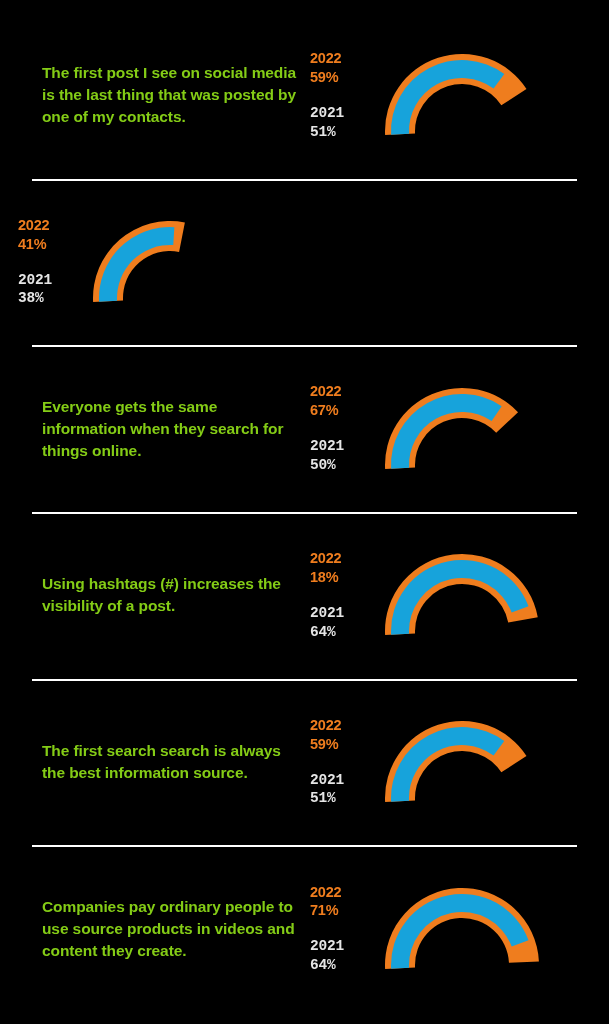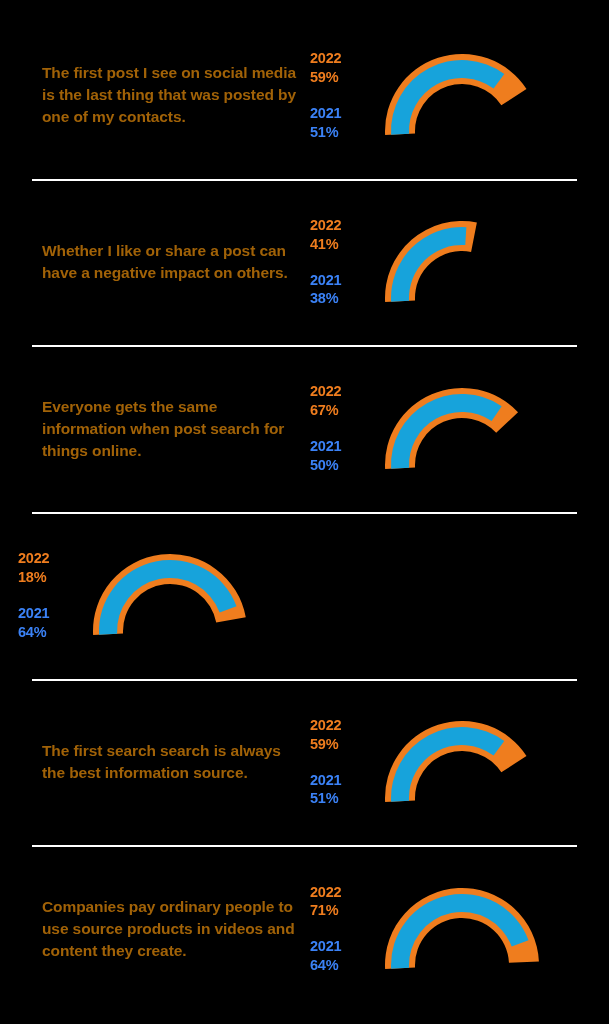--- a/index.html
+++ b/index.html
@@ -41,41 +41,41 @@
     height: 2px;
     background: #ffffff;
   }
 
   .statement {
     width: 292px;
     flex: 0 0 292px;
     box-sizing: border-box;
     padding-left: 24px;
     padding-right: 8px;
-    color: #a16207;
+    color: #84cc16;
     font-size: 15.5px;
     font-weight: bold;
     line-height: 1.42;
     letter-spacing: -0.1px;
   }
 
   .values {
     flex: 0 0 70px;
     width: 70px;
     box-sizing: border-box;
     display: flex;
     flex-direction: column;
     justify-content: space-between;
     font-weight: bold;
     font-size: 14.5px;
     line-height: 1.30;
     letter-spacing: -0.2px;
   }
   .value-block-2022 { color: #ef7d1e; }
-  .value-block-2021 { color: #3b82f6; margin-top: 17px; }
+  .value-block-2021 { color: #e5e5e5; margin-top: 17px; font-family: Liberation Mono, monospace; }
 
   .gauge-wrap {
     flex: 1 1 auto;
     display: flex;
     align-items: center;
     justify-content: flex-start;
     padding-left: 2px;
   }
   .gauge {
     display: block;
@@ -100,60 +100,60 @@
     </div>
     <div class="gauge-wrap">
       <svg class="gauge" width="160" height="118" viewBox="0 0 160 118">
           <path d="M 3.105525823897821 99.02986863070666 A 77 77 0 0 1 144.47496912884668 52.90512672742361 L 119.35485128643889 69.30572670375207 A 47 47 0 0 0 33.06441186653503 97.45978994341834 Z" fill="#ef7d1e"></path>
           <path d="M 9.097303032425259 98.715852893249 A 71 71 0 0 1 122.2722526192932 37.95566059203893 L 111.5553435045428 52.41760579405723 A 53 53 0 0 0 27.072634658007587 97.77380568087601 Z" fill="#17a3db"></path>
         </svg>
     </div>
   </div>
 
   <div class="row">
-    <div class="statement">Whether I like or share a post can have a negative impact on others.</div>
     <div class="values">
       <div class="value-block-2022">
         <div>2022</div>
         <div>41%</div>
       </div>
       <div class="value-block-2021">
         <div>2021</div>
         <div>38%</div>
       </div>
     </div>
     <div class="gauge-wrap">
       <svg class="gauge" width="160" height="118" viewBox="0 0 160 118">
           <path d="M 3.105525823897821 99.02986863070666 A 77 77 0 0 1 94.87693831241447 19.450832523126934 L 89.08072858030494 48.88557309853203 A 47 47 0 0 0 33.06441186653503 97.45978994341834 Z" fill="#ef7d1e"></path>
           <path d="M 9.097303032425259 98.715852893249 A 71 71 0 0 1 84.3591834912308 24.133946636702134 L 83.25403838077793 42.099988334439615 A 53 53 0 0 0 27.072634658007587 97.77380568087601 Z" fill="#17a3db"></path>
         </svg>
     </div>
   </div>
 
   <div class="row">
-    <div class="statement">Everyone gets the same information when post search for things online.</div>
+    <div class="statement">Everyone gets the same information when they search for things online.</div>
     <div class="values">
       <div class="value-block-2022">
         <div>2022</div>
         <div>67%</div>
       </div>
       <div class="value-block-2021">
         <div>2021</div>
         <div>50%</div>
       </div>
     </div>
     <div class="gauge-wrap">
       <svg class="gauge" width="160" height="118" viewBox="0 0 160 118">
           <path d="M 3.105525823897821 99.02986863070666 A 77 77 0 0 1 136.03850233960523 42.19198682459204 L 114.2053196098889 62.76653741241333 A 47 47 0 0 0 33.06441186653503 97.45978994341834 Z" fill="#ef7d1e"></path>
           <path d="M 9.097303032425259 98.715852893249 A 71 71 0 0 1 119.70269614642302 36.13833234859204 L 109.63722388394959 51.061008654582785 A 53 53 0 0 0 27.072634658007587 97.77380568087601 Z" fill="#17a3db"></path>
         </svg>
     </div>
   </div>
 
   <div class="row">
+    <div class="statement">Using hashtags (#) increases the visibility of a post.</div>
     <div class="values">
       <div class="value-block-2022">
         <div>2022</div>
         <div>18%</div>
       </div>
       <div class="value-block-2021">
         <div>2021</div>
         <div>64%</div>
       </div>
     </div>

